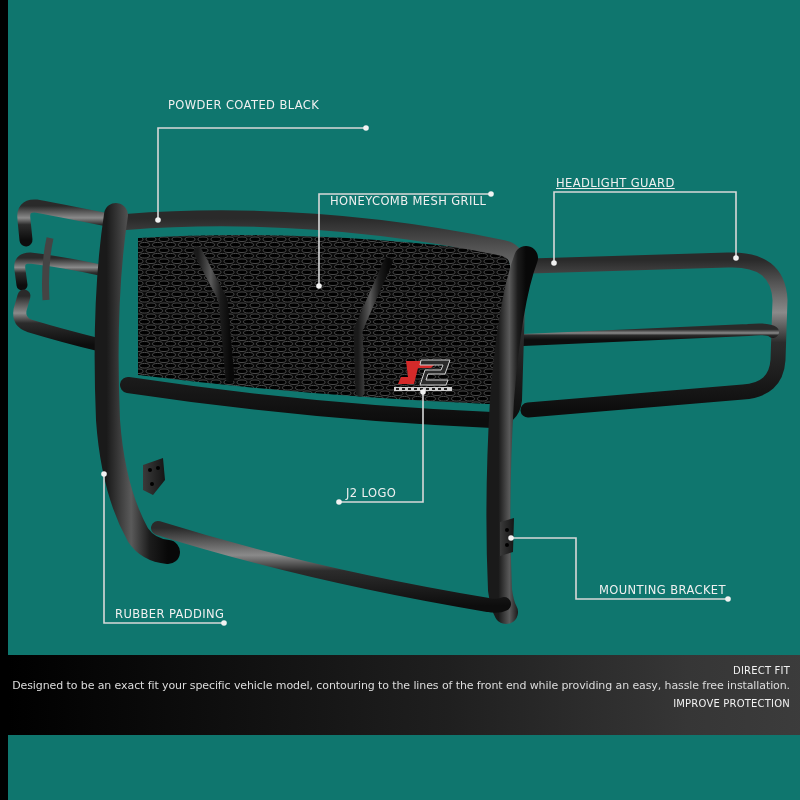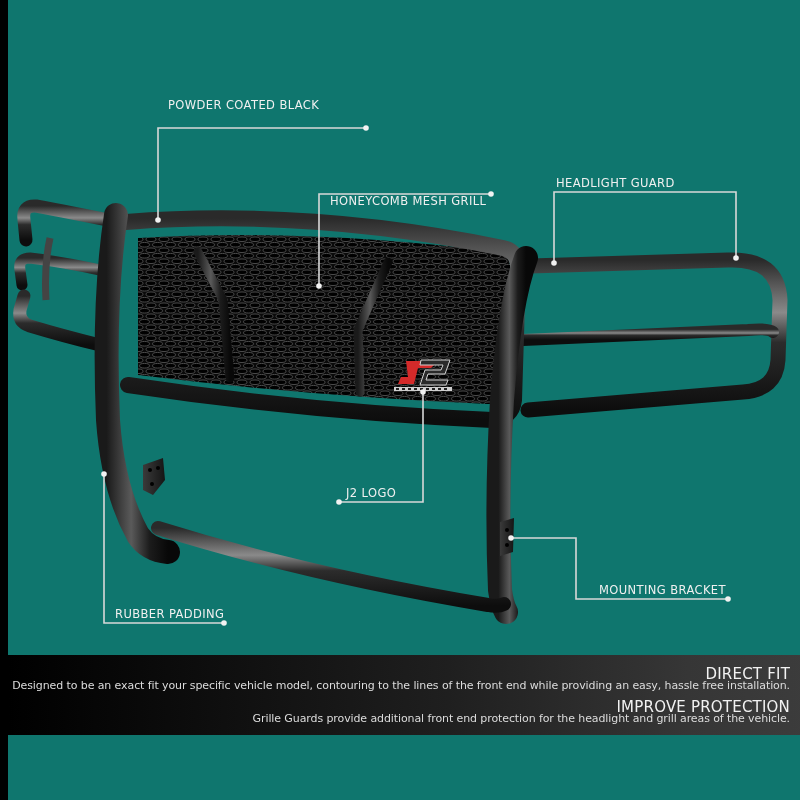--- a/index.html
+++ b/index.html
@@ -16,21 +16,21 @@
     line-height: 14px;
     font-family: "DejaVu Sans", sans-serif;
   }
   .panel {
     position: absolute;
     left: 0; top: 655px;
     width: 800px; height: 80px;
     background: linear-gradient(to right, #000 0%, #0b0b0b 20%, #1f1f1f 55%, #363636 85%, #3c3c3c 100%);
   }
   .panel .row { position: absolute; right: 18px; text-align: right; white-space: nowrap; }
-  .panel .title { font-size: 15px; color: #f2f2f2; letter-spacing: 0.2px; }
+  .panel .title { font-size: 10px; color: #f2f2f2; letter-spacing: 0.2px; }
   .panel .desc { font-size: 11px; color: #dcdcdc; letter-spacing: -0.1px; }
 </style>
 </head>
 <body>
 
 <div class="stage">
 
   <svg class="art" viewBox="0 0 800 800">
     <defs>
       <pattern id="hex" x="0" y="0" width="13" height="11" patternUnits="userSpaceOnUse">
@@ -132,25 +132,24 @@
         <circle cx="415" cy="392" r="2.8"></circle>
       <circle cx="503" cy="538" r="2.8"></circle>
         <circle cx="720" cy="599" r="2.8"></circle>
       <circle cx="96" cy="474" r="2.8"></circle>
         <circle cx="216" cy="623" r="2.8"></circle>
     </g>
   </svg>
 
   <div class="label" style="left:160px; top:98px;">POWDER COATED BLACK</div>
   <div class="label" style="left:322px; top:178px;margin-top:16px;">HONEYCOMB MESH GRILL</div>
-  <div class="label" style="left:548px; top:176px;">HEADLIGHT GUARD</div>
+  <div class="label" style="left:548px; top:176px;text-decoration:underline;">HEADLIGHT GUARD</div>
   <div class="label" style="left:338px; top:486px;">J2 LOGO</div>
   <div class="label" style="left:591px; top:583px;">MOUNTING BRACKET</div>
   <div class="label" style="left:107px; top:607px;">RUBBER PADDING</div>
 
   <div class="panel">
     <div class="row title" style="top:10px;">DIRECT FIT</div>
     <div class="row desc" style="top:24px;">Designed to be an exact fit your specific vehicle model, contouring to the lines of the front end while providing an easy, hassle free installation.</div>
     <div class="row title" style="top:43px;margin-left:16px;">IMPROVE PROTECTION</div>
-    <div class="row desc" style="top:57px;">Grille Guards provide additional front end protection for the headlight and grill areas of the vehicle.</div>
   </div>
 
 </div>
 
 </body></html>

